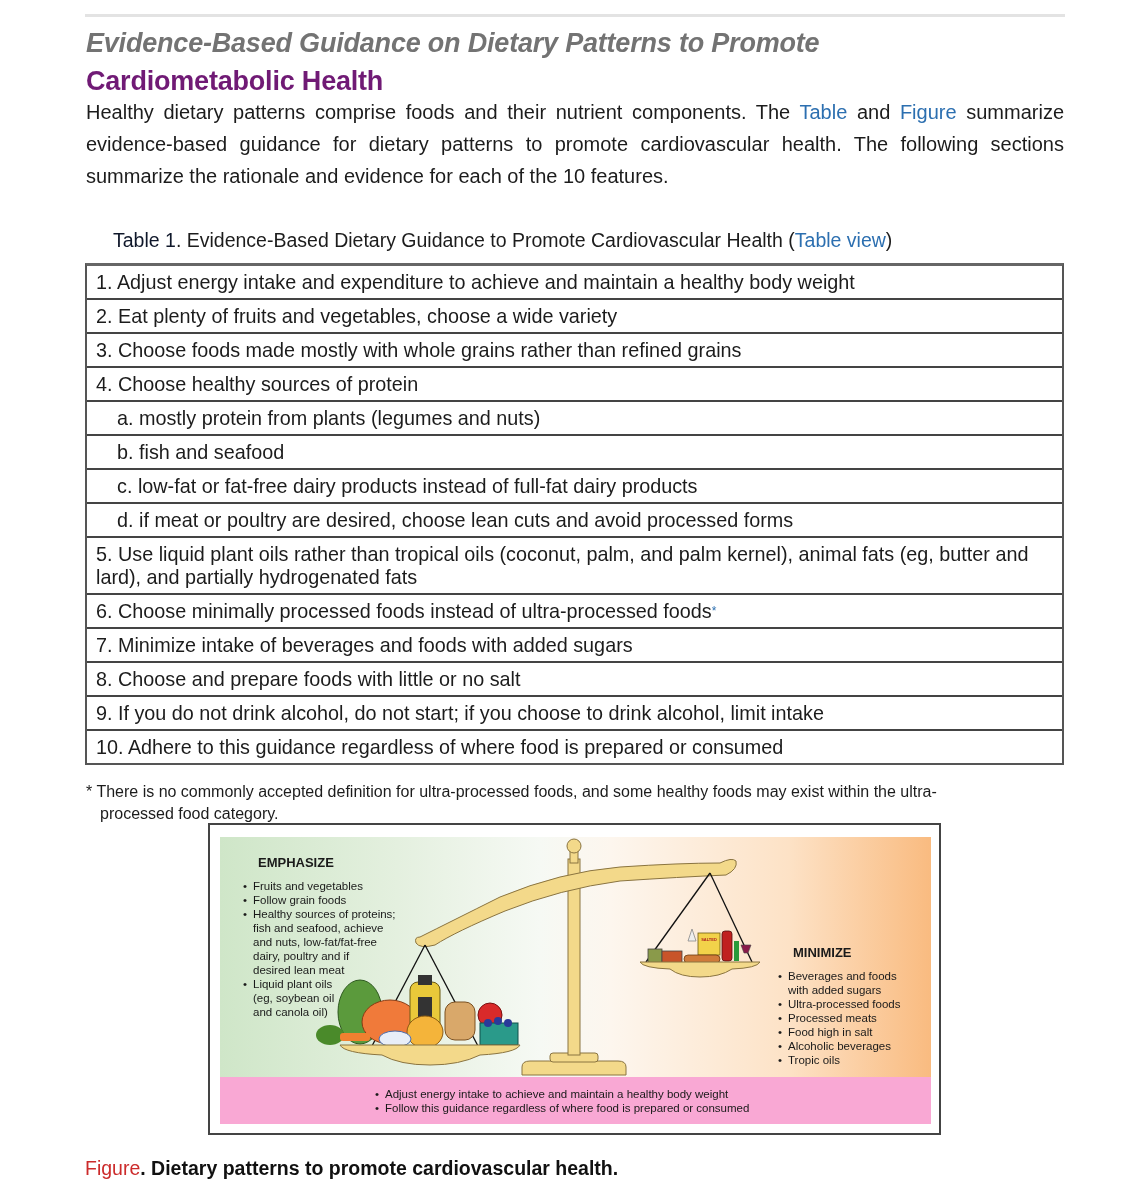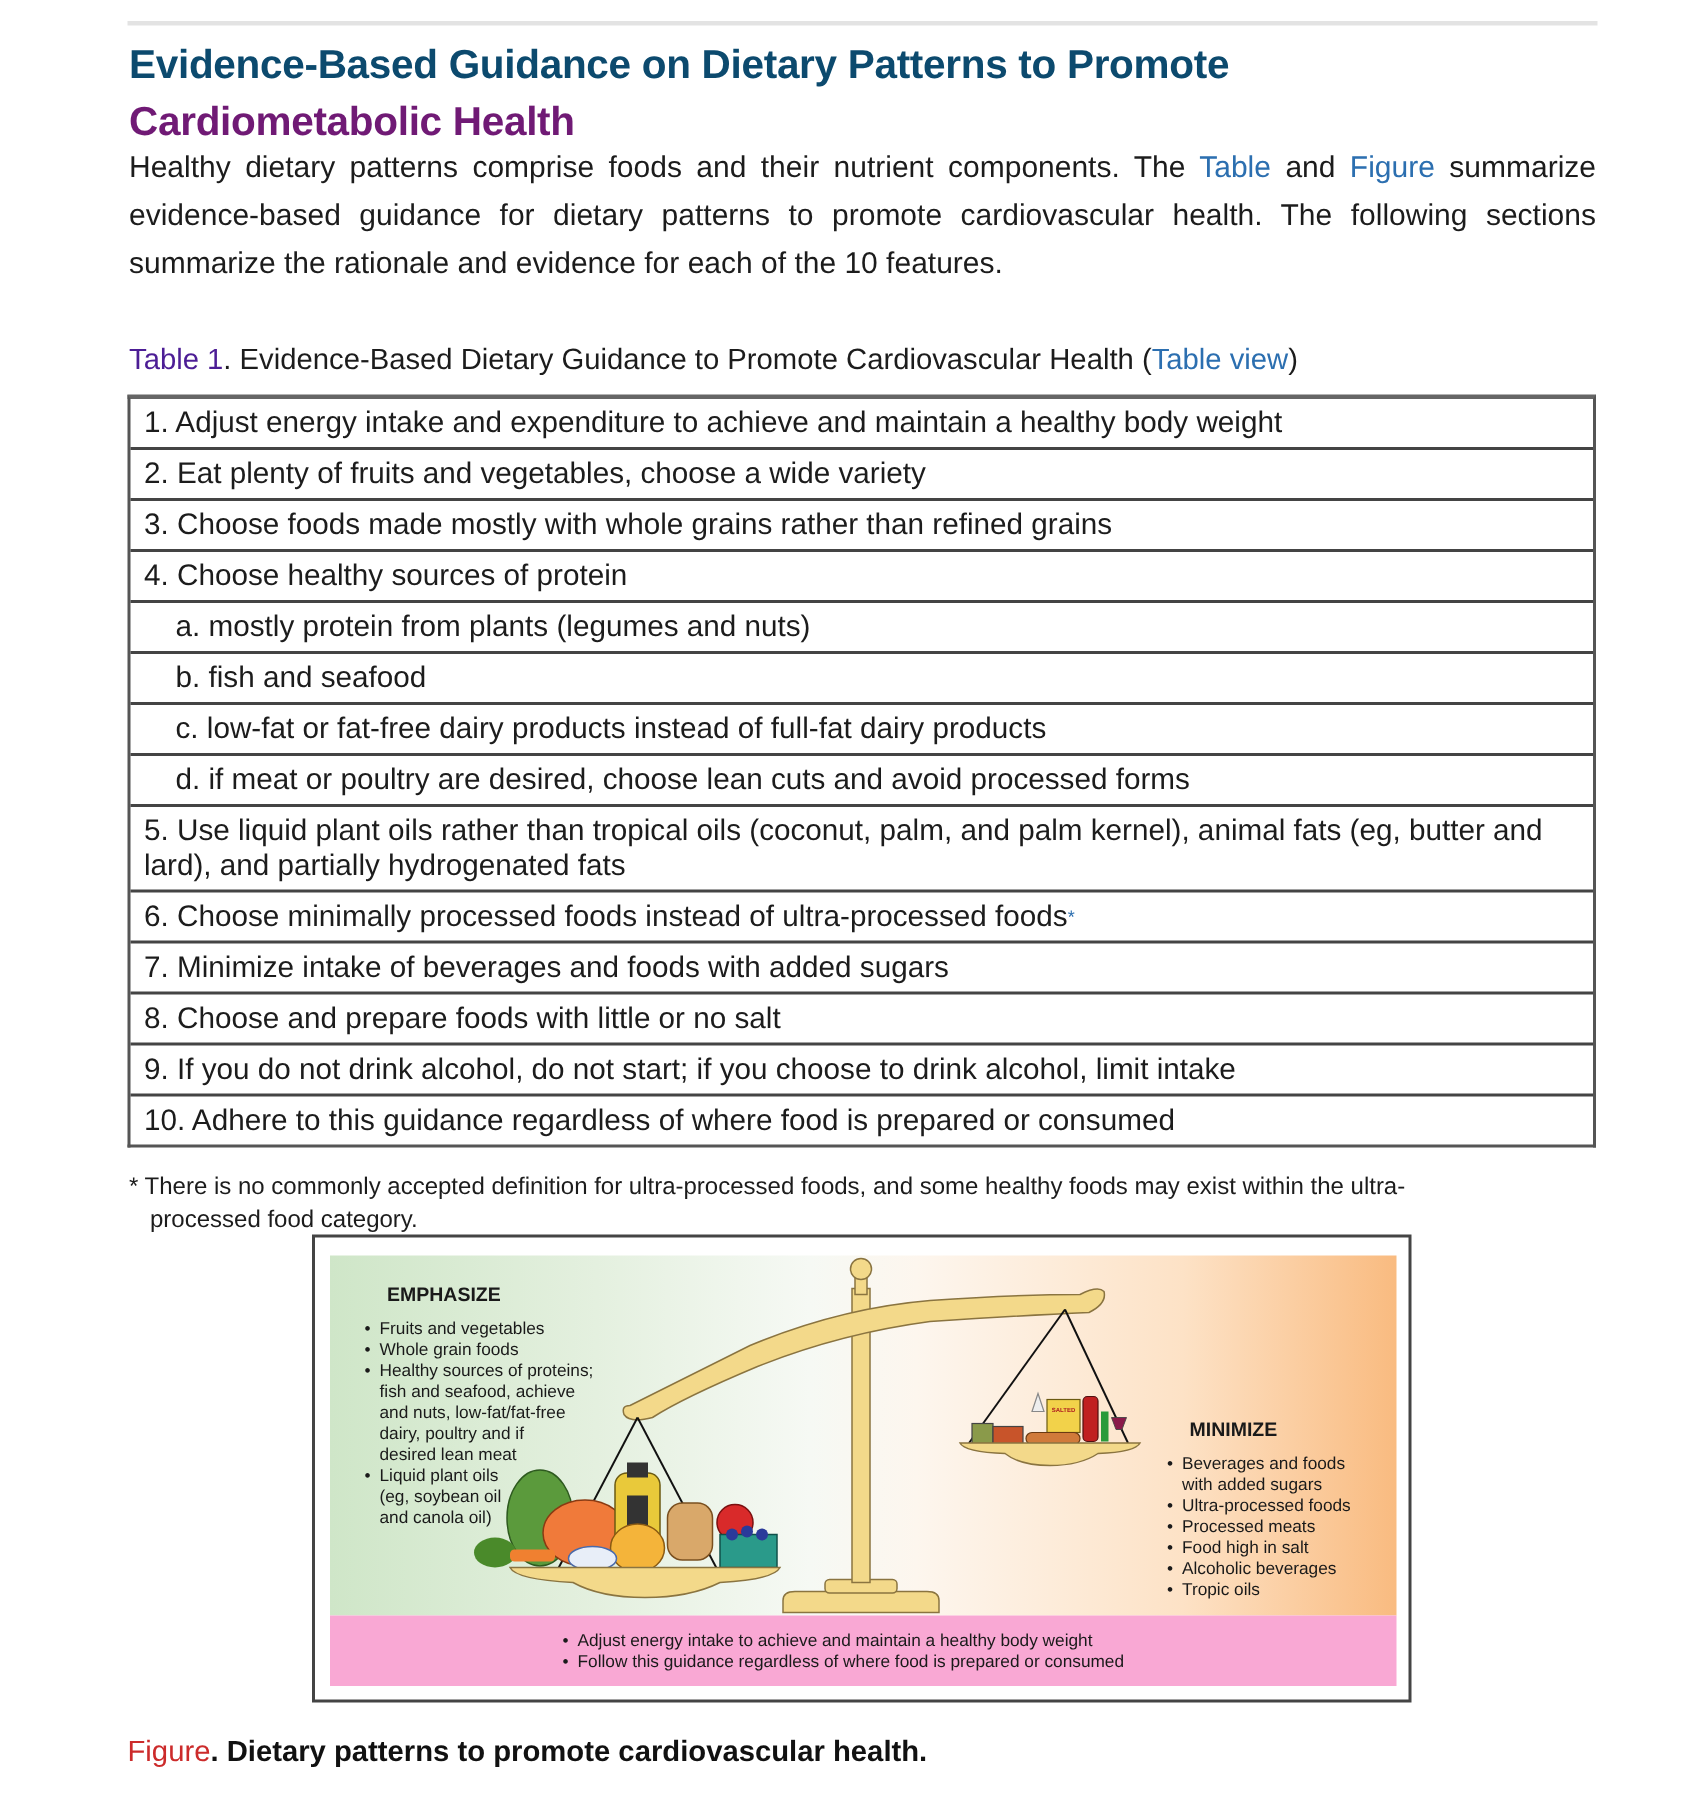--- a/index.html
+++ b/index.html
@@ -1,25 +1,25 @@
 <!DOCTYPE html>
 <html><head>
 <meta charset="utf-8">
 <style>
   html, body { margin: 0; padding: 0; background: #ffffff; }
   body { width: 1130px; height: 1200px; position: relative; overflow: hidden;
          font-family: "Liberation Sans", sans-serif; color: #1a1a1a; }
   .top-rule { position: absolute; left: 85px; top: 14px; width: 980px; height: 3px; background: #e3e3e3; }
   .title { position: absolute; left: 86px; top: 24px; width: 980px; font-size: 27px; font-weight: bold; line-height: 38px; letter-spacing: -0.2px; }
-  .title .l1 { color: #0c4a6e; display: block; }
+  .title .l1 { color: #737373; display: block; font-style: italic; }
   .title .l2 { color: #701a75; display: block; }
   .intro { position: absolute; left: 86px; top: 96px; width: 978px; font-size: 20px; line-height: 32px; text-align: justify; color: #1c1c1c; }
   .link { color: #2c6fb0; }
   .table-caption { position: absolute; left: 86px; top: 229px; font-size: 19.5px; color: #1c1c1c; }
-  .table-caption .lab { color: #4c1d95; font-weight: normal; }
+  .table-caption .lab { color: #0f172a; font-weight: normal; margin-left: 27px; }
   .guide-table { position: absolute; left: 85px; top: 263px; width: 979px; border: 2px solid #555; border-top: 3px solid #666; box-sizing: border-box; border-collapse: collapse; }
   .guide-row { border-bottom: 2px solid #444; font-size: 19.8px; line-height: 23px; padding: 5px 9px 4px 9px; color: #1c1c1c; }
   .guide-row:last-child { border-bottom: none; }
   .guide-row.sub { padding-left: 30px; }
   .guide-row .ast { color: #2c6fb0; font-size: 12px; vertical-align: top; }
   .footnote { position: absolute; left: 86px; top: 781px; width: 978px; font-size: 16px; line-height: 22px; text-align: justify; color: #1c1c1c; }
   .footnote .fn-cont { display: block; padding-left: 14px; text-align: left; }
 
   .figure-box { position: absolute; left: 208px; top: 823px; width: 733px; height: 312px; border: 2px solid #444; box-sizing: border-box; background: #fff; }
   .fig-inner { position: absolute; left: 10px; top: 12px; width: 711px; height: 285px; }
@@ -133,21 +133,21 @@
       <rect x="514" y="104" width="5" height="20" fill="#2a9a3a"></rect>
       <path d="M 521 108 L 531 108 L 528 116 L 524 116 Z" fill="#8a1a4a" stroke="#444" stroke-width="0.6"></path>
 
       <path d="M 420 125 L 540 125 Q 537 131 512 132 Q 500 140 480 140 Q 460 140 450 132 Q 423 131 420 125 Z" fill="#f3d98a" stroke="#8a7440" stroke-width="1"></path>
     </svg>
 
     <div class="emph">
       <h4>EMPHASIZE</h4>
       <ul class="blist">
         <li>Fruits and vegetables</li>
-        <li>Whole grain foods</li>
+        <li>Follow grain foods</li>
         <li>
           <span>Healthy sources of proteins;</span><br>
           <span>fish and seafood, achieve</span><br>
           <span>and nuts, low-fat/fat-free</span><br>
           <span>dairy, poultry and if</span><br>
           <span>desired lean meat</span>
         </li>
         <li>
           <span>Liquid plant oils</span><br>
           <span>(eg, soybean oil</span><br>

